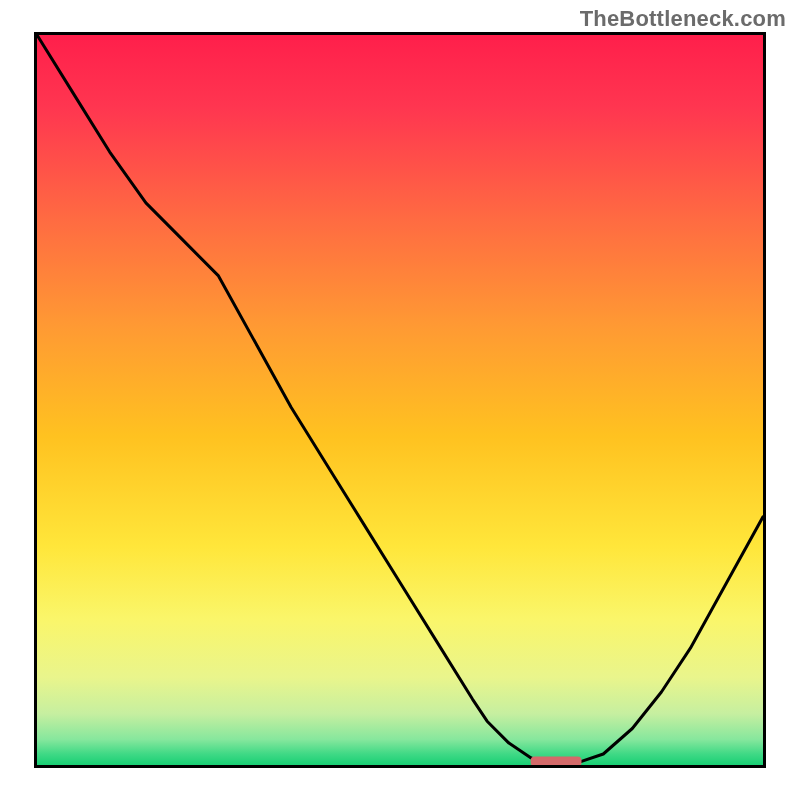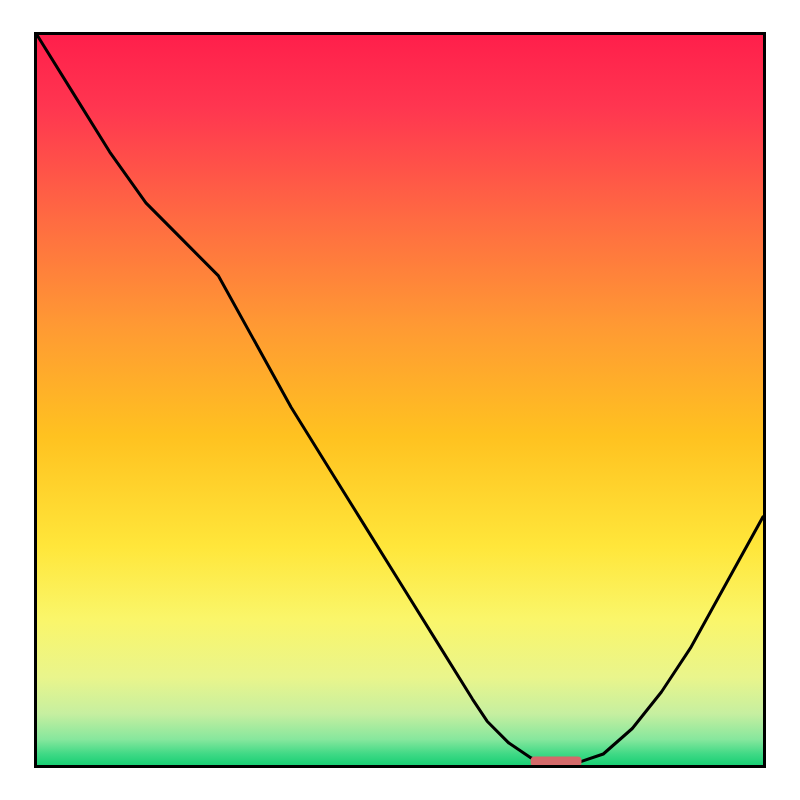--- a/index.html
+++ b/index.html
@@ -43,20 +43,21 @@
     position: absolute;
     inset: 0;
     width: 100%;
     height: 100%;
   }
 </style>
 </head>
 <body>
 
 <div class="stage">
+  <div class="watermark">TheBottleneck.com</div>
 
   <div class="plot">
     <svg class="gradient-fill" viewBox="0 0 726 730" preserveAspectRatio="none">
       <defs>
         <linearGradient id="bg-grad" x1="0" y1="0" x2="0" y2="1">
             <stop offset="0%" stop-color="#ff1f4b"></stop>
             <stop offset="10%" stop-color="#ff3650"></stop>
             <stop offset="25%" stop-color="#ff6a42"></stop>
             <stop offset="40%" stop-color="#ff9a33"></stop>
             <stop offset="55.00000000000001%" stop-color="#ffc220"></stop>

